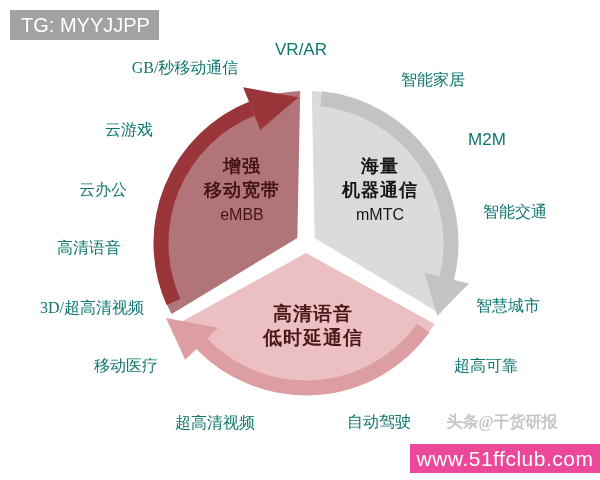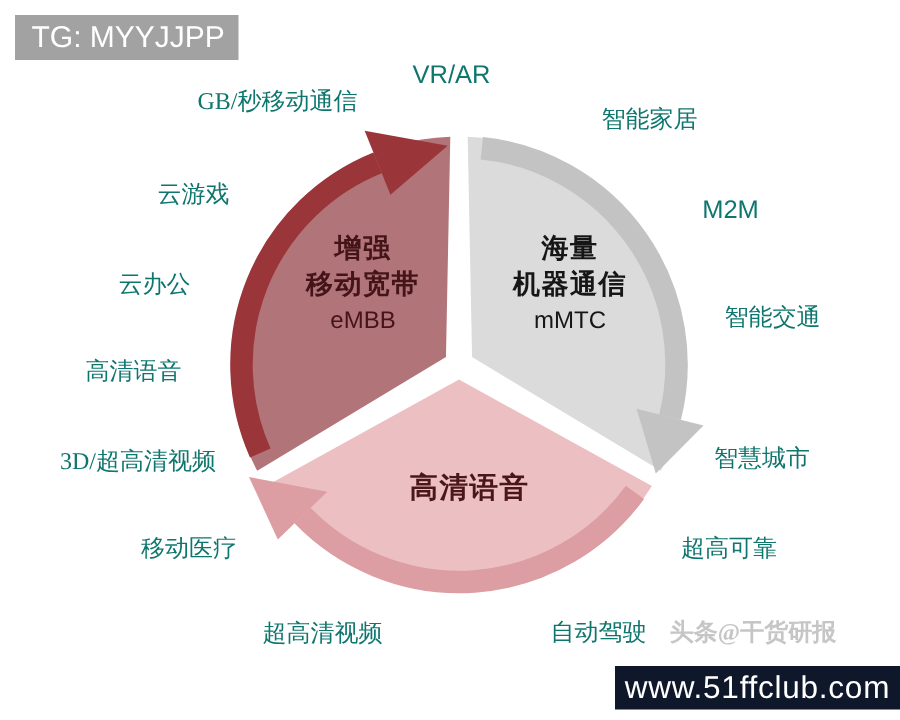--- a/index.html
+++ b/index.html
@@ -8,21 +8,21 @@
     font-family:"Liberation Sans",sans-serif;
   }
   
   .badge{
     position:absolute;background:#a7a7a7;color:#ffffff;
     font-family:"Liberation Sans",sans-serif;white-space:nowrap;
   }
   .badge.tg{left:10px;top:10px;width:138px;height:30px;line-height:30px;
     padding-left:11px;font-size:20px;background:#a2a2a2;}
   .badge.url{left:410px;top:444px;width:190px;height:29px;line-height:29px;
-    text-align:center;font-size:21px;background:#0f172a;letter-spacing:0.5px;}
+    text-align:center;font-size:21px;background:#ec4899;letter-spacing:0.5px;}
   
   .seg-label{position:absolute;transform:translate(-50%,-50%);text-align:center;}
   .seg-label .cjk{
     font-family:"Liberation Serif","DejaVu Serif",serif;font-weight:bold;
     font-size:18px;line-height:24px;letter-spacing:1px;
   }
   .seg-label .abbr{
     font-family:"Liberation Sans","DejaVu Sans",sans-serif;font-weight:500;
     font-size:16px;line-height:25px;
   }
@@ -73,30 +73,31 @@
     <div class="cjk">移动宽带</div>
     <div class="abbr">eMBB</div>
   </div>
   <div class="seg-label mmtc">
     <div class="cjk">海量</div>
     <div class="cjk">机器通信</div>
     <div class="abbr">mMTC</div>
   </div>
   <div class="seg-label urllc">
     <div class="cjk">高清语音</div>
+    <div class="cjk">低时延通信</div>
   </div>
 
   <div class="olabel" style="left:185px;top:68px;">GB/秒移动通信</div>
   <div class="olabel latin" style="left:301px;top:50px;">VR/AR</div>
   <div class="olabel" style="left:433px;top:80px;">智能家居</div>
   <div class="olabel latin" style="left:487px;top:140px;">M2M</div>
   <div class="olabel" style="left:515px;top:212px;">智能交通</div>
   <div class="olabel" style="left:508px;top:306px;">智慧城市</div>
   <div class="olabel" style="left:486px;top:366px;">超高可靠</div>
-  <div class="olabel" style="left:399px;top:422px;">自动驾驶</div>
+  <div class="olabel" style="left:379px;top:422px;">自动驾驶</div>
   <div class="olabel" style="left:215px;top:423px;">超高清视频</div>
   <div class="olabel" style="left:126px;top:366px;">移动医疗</div>
   <div class="olabel" style="left:92px;top:308px;">3D/超高清视频</div>
   <div class="olabel" style="left:89px;top:248px;">高清语音</div>
   <div class="olabel" style="left:103px;top:190px;">云办公</div>
   <div class="olabel" style="left:129px;top:130px;">云游戏</div>
 
   <div class="badge tg">TG: MYYJJPP</div>
   <div class="toutiao">头条@干货研报</div>
   <div class="badge url">www.51ffclub.com</div>

